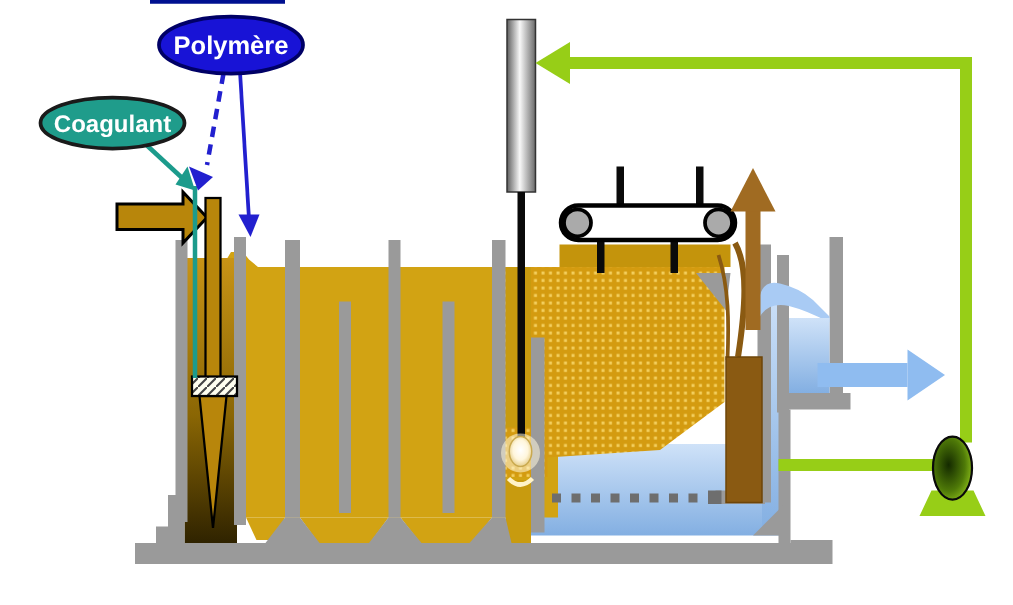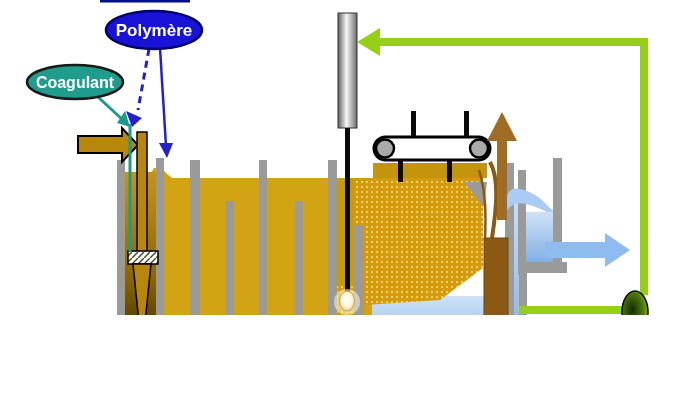--- a/index.html
+++ b/index.html
@@ -1,16 +1,16 @@
 <!DOCTYPE html>
 <html><head>
 <meta charset="utf-8">
 <style>
   html,body{margin:0;padding:0;background:#fff;}
-  .stage{position:relative;width:675px;height:315px;background:#ffffff;overflow:hidden;
+  .stage{position:relative;width:675px;height:376px;background:#ffffff;overflow:hidden;
          font-family:"Liberation Sans", sans-serif;}
   svg{display:block;}
   text.bubble{font-family:"Liberation Sans", sans-serif;font-weight:bold;fill:#ffffff;}
 </style>
 </head>
 <body>
 
 <div class="stage">
 <svg width="675" height="403" viewBox="0 0 675 403">
   <defs>

